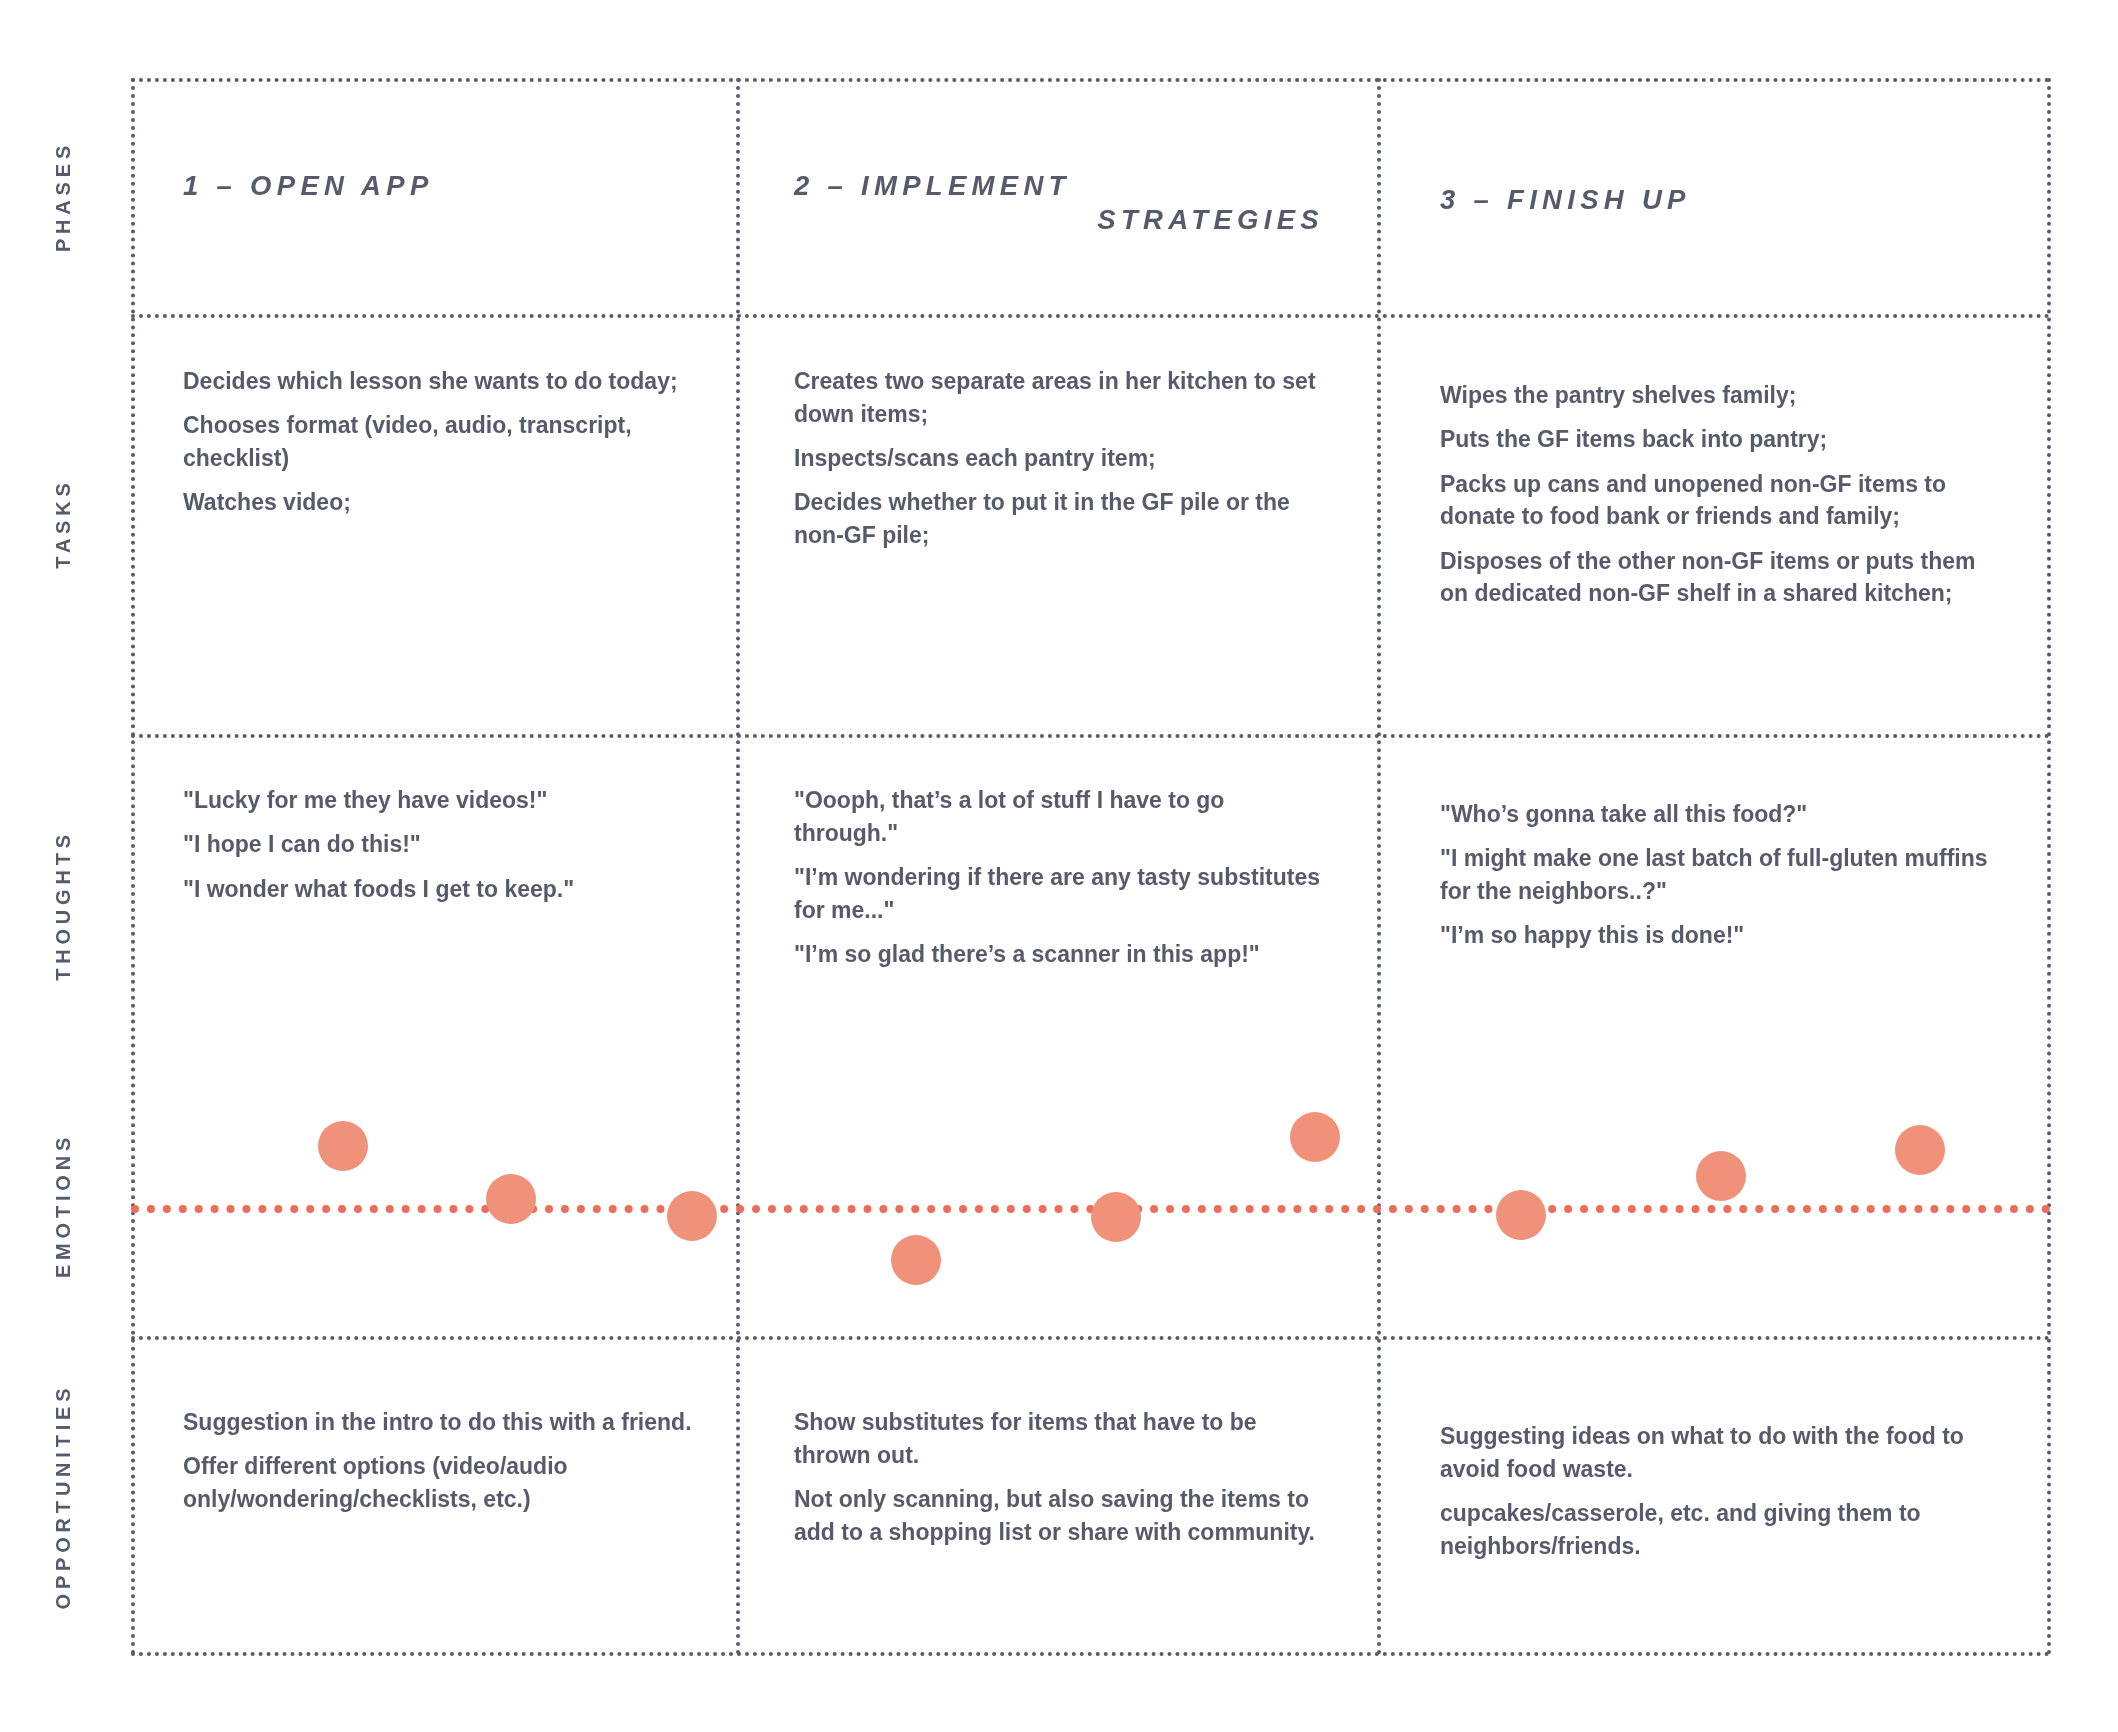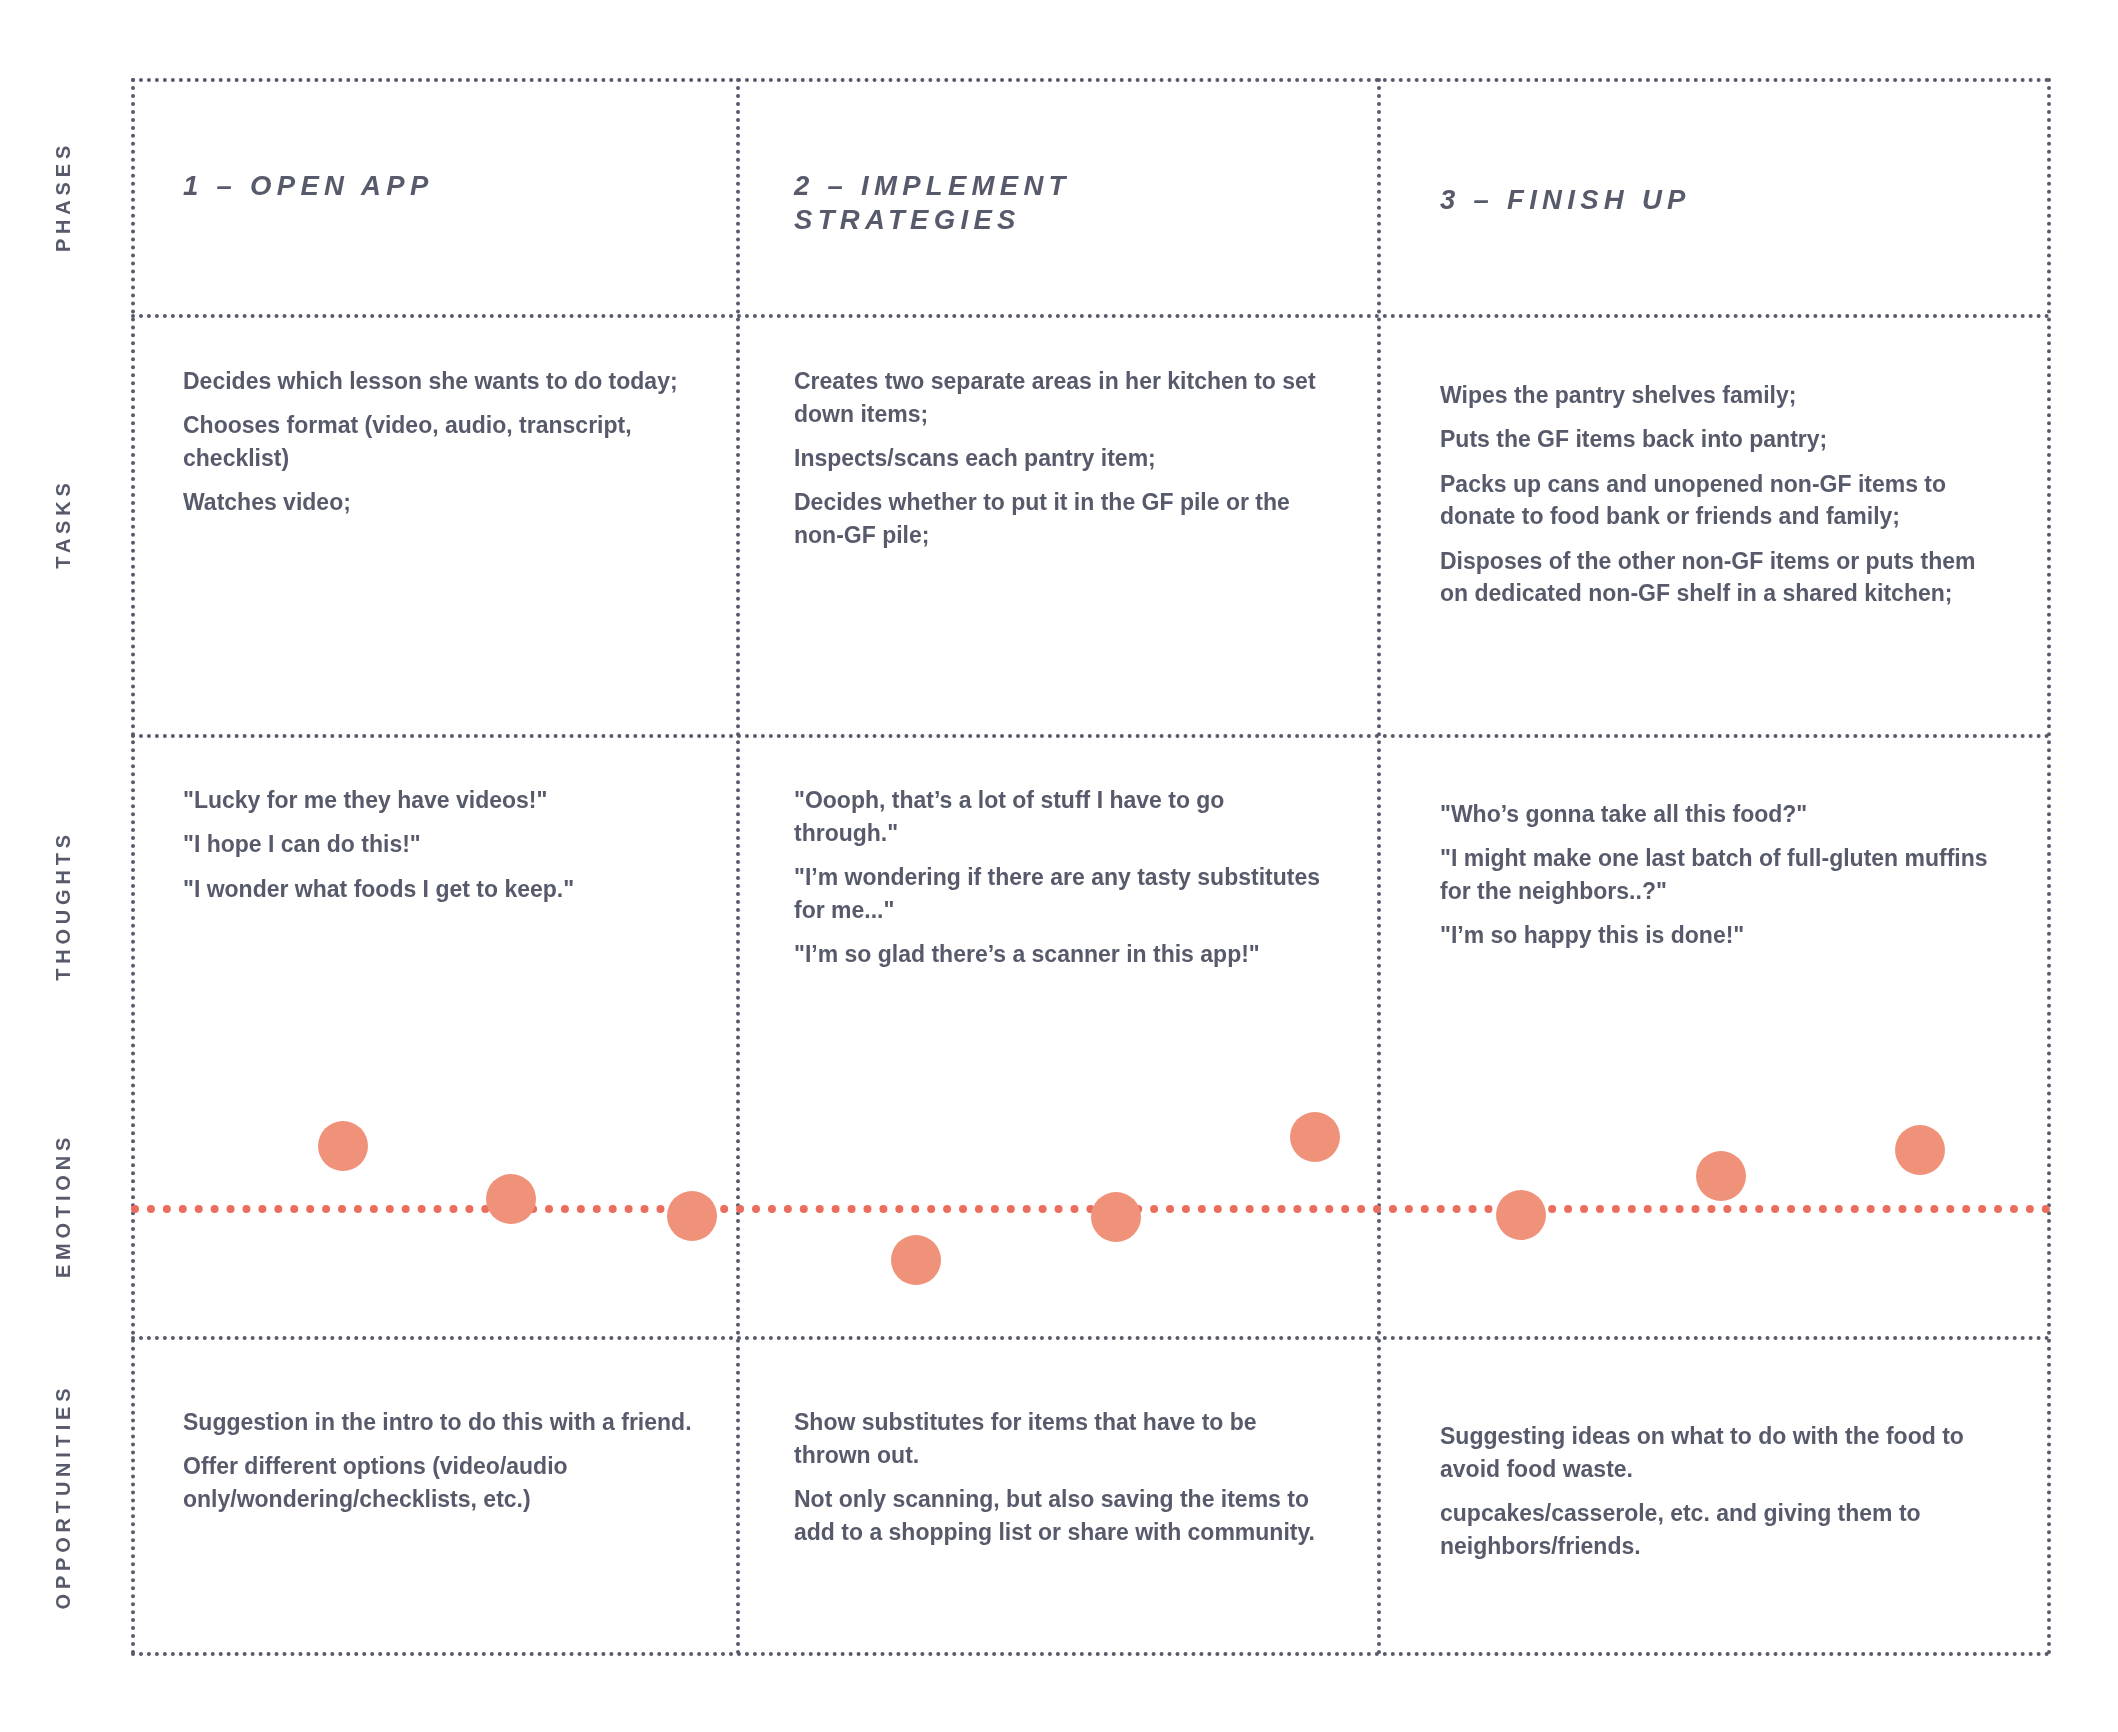--- a/index.html
+++ b/index.html
@@ -93,21 +93,21 @@
   .phase-title {
     top: 169px;
     font-weight: bold;
     font-size: 27.5px;
     letter-spacing: 5.3px;
     line-height: 1.25;
     font-stretch: condensed;
     text-transform: uppercase;
     font-style: italic;
   }
-  .phase-title .line-2 { display: block; text-align: left; }
+  .phase-title .line-2 { display: block; text-align: right; }
 
   
   .text-block {
     font-size: 23px;
     line-height: 1.42;
     font-stretch: condensed;
     font-weight: 700;
   }
   .text-block p { margin-bottom: 11.7px; }
   .text-block p:last-child { margin-bottom: 0; }

